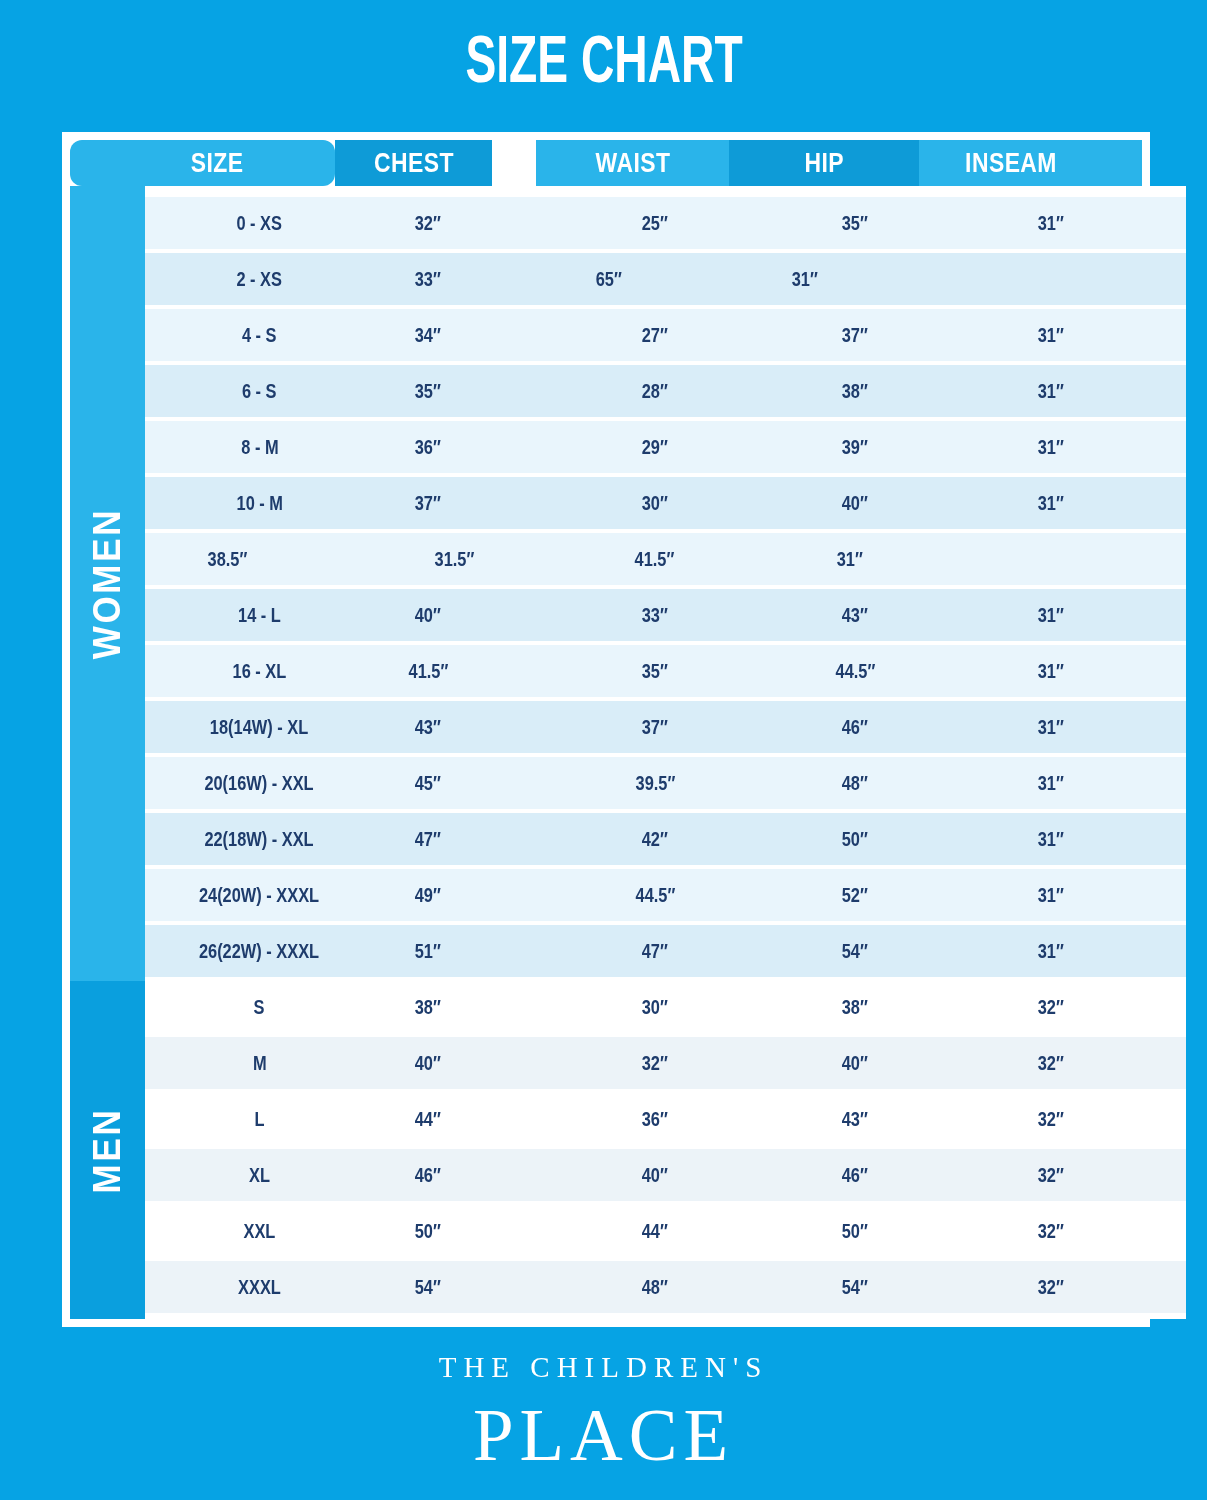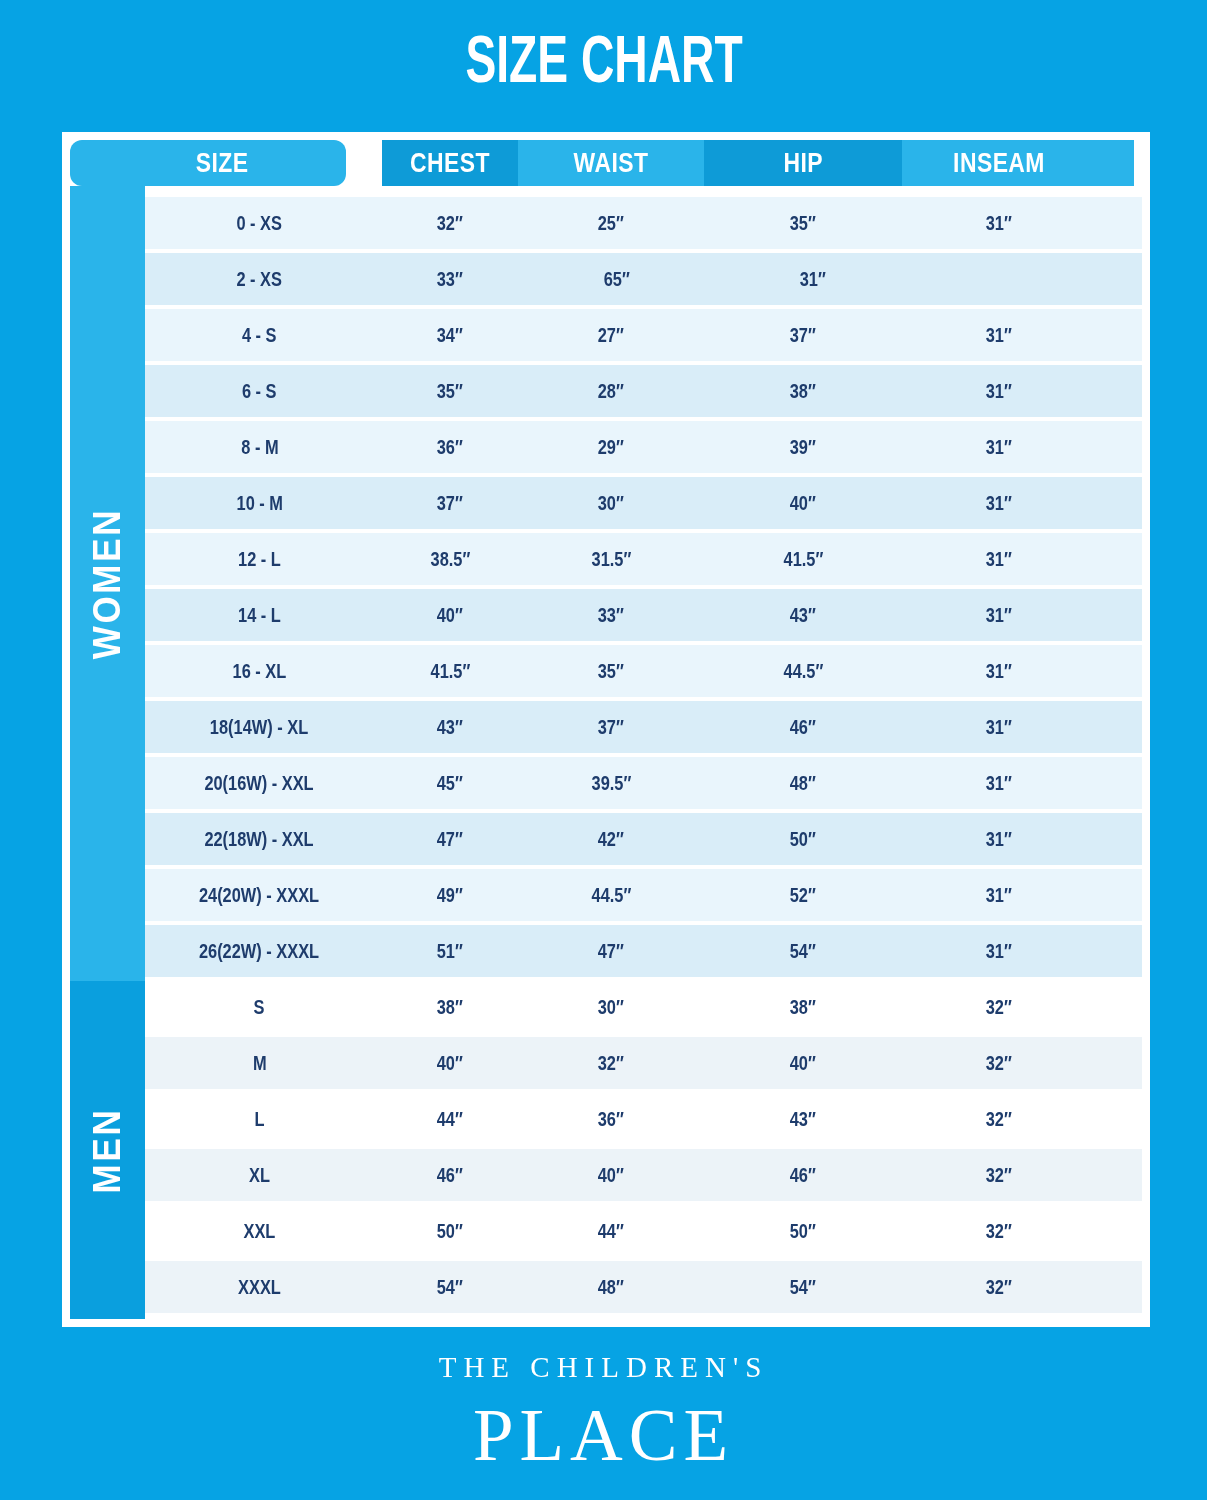--- a/index.html
+++ b/index.html
@@ -36,22 +36,22 @@
     background:var(--panel-white);padding:8px;box-sizing:border-box;
   }
   .header-row{display:flex;height:46px;}
   .hcell{display:flex;align-items:center;justify-content:center;
     color:#fff;font-weight:bold;font-size:27px;letter-spacing:0.5px;}
   .hcell .cond{transform:scaleX(0.85);}
   .hl{background:var(--header-light);}
   .hd{background:var(--header-dark);}
 
   .c0{width:276px;box-sizing:border-box;padding-left:28px;border-radius:12px;}
-  .c1{width:136px;margin-left:36px;}
-  .c2{width:186px;}
+  .c1{width:164px;}
+  .c2{width:202px;margin-left:44px;}
   .c3{width:198px;}
   .c4{width:232px;box-sizing:border-box;padding-right:38px;}
   .r0{width:201px;box-sizing:border-box;padding-left:28px;}
 
   .body{display:flex;height:1133px;}
   .strips{width:75px;display:flex;flex-direction:column;}
   .strip{display:flex;align-items:center;justify-content:center;overflow:hidden;}
   .strip-women{height:795px;background:var(--strip-women);}
   .strip-men{flex:1;background:var(--strip-men);}
   .vlabel{
@@ -203,23 +203,20 @@
             <span class="cond">30″</span>
           </div>
           <div class="cell c3">
             <span class="cond">40″</span>
           </div>
           <div class="cell c4">
             <span class="cond">31″</span>
           </div>
         </div>
         <div class="row women even">
-          <div class="cell r0">
-            <span class="cond">12 - L</span>
-          </div>
           <div class="cell c1">
             <span class="cond">38.5″</span>
           </div>
           <div class="cell c2">
             <span class="cond">31.5″</span>
           </div>
           <div class="cell c3">
             <span class="cond">41.5″</span>
           </div>
           <div class="cell c4">

